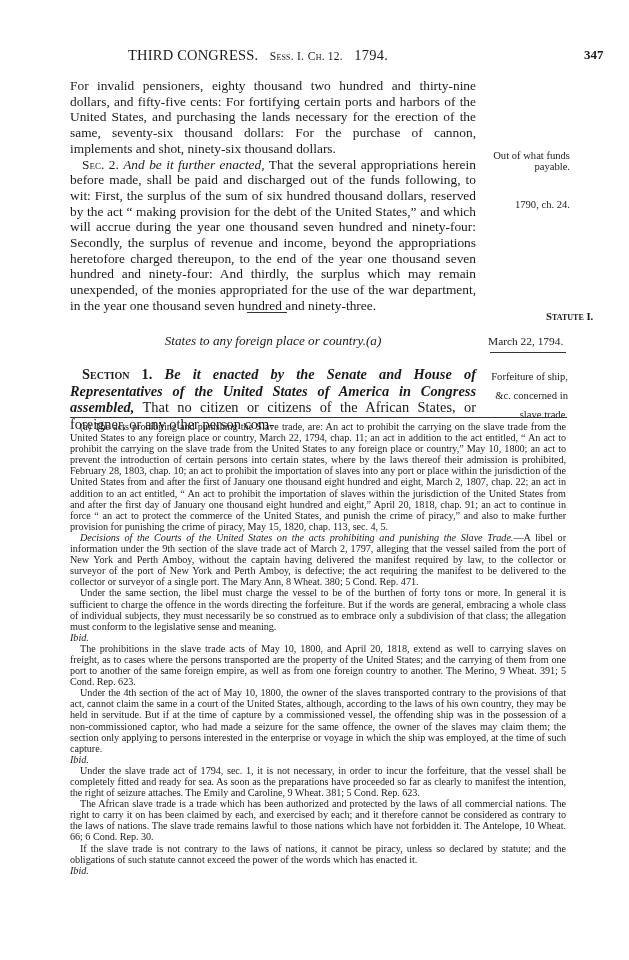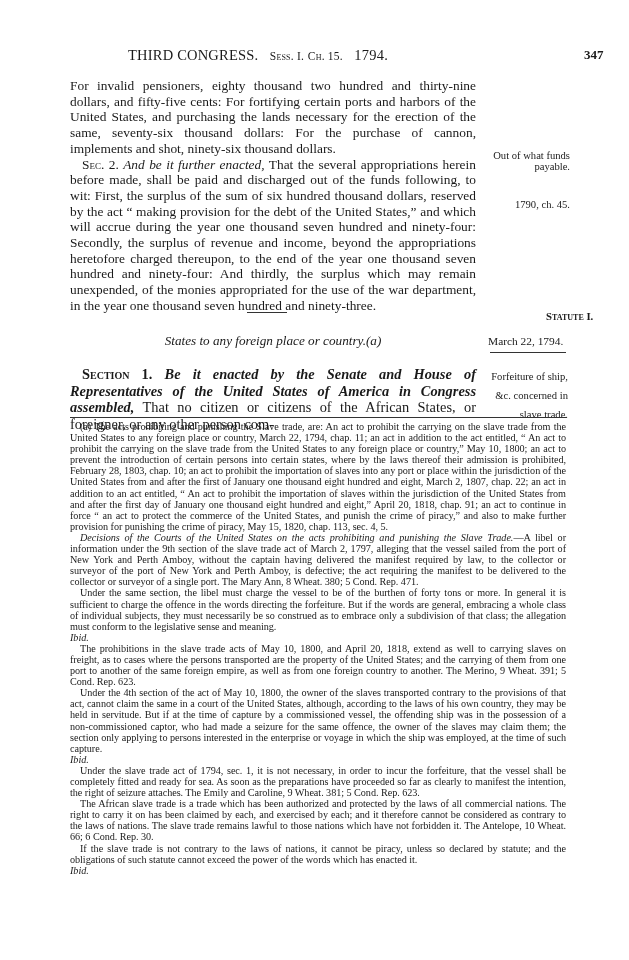--- a/index.html
+++ b/index.html
@@ -40,31 +40,31 @@
   .footnotes { position: absolute; left: 70px; top: 421px; width: 496px; font-size: 10.2px; line-height: 11.1px;
                text-align: justify; letter-spacing: -0.05px; }
   .footnotes p { margin: 0; }
   .footnotes .ind { text-indent: 10px; }
   .footnotes i { font-style: italic; }
 </style>
 </head>
 <body>
 
 <div class="header">
-  <span class="running"><span>THIRD CONGRESS.</span>&nbsp;&nbsp; <span class="sc">Sess. I.</span> <span class="sc">Ch. 15.</span>&nbsp;&nbsp; <span>1794.</span></span>
+  <span class="running"><span>THIRD CONGRESS.</span>&nbsp;&nbsp; <span class="sc">Sess. I.</span> <span class="sc">Ch. 12.</span>&nbsp;&nbsp; <span>1794.</span></span>
   <span class="pageno">347</span>
 </div>
 
 <div class="body">
   <p>For invalid pensioners, eighty thousand two hundred and thirty-nine dollars, and fifty-five cents: For fortifying certain ports and harbors of the United States, and purchasing the lands necessary for the erection of the same, seventy-six thousand dollars: For the purchase of cannon, implements and shot, ninety-six thousand dollars.</p>
   <p class="indent"><span class="sc">Sec. 2.</span> <i>And be it further enacted,</i><span> That the several appropriations herein before made, shall be paid and discharged out of the funds following, to wit: First, the surplus of the sum of six hundred thousand dollars, reserved by the act “ making provision for the debt of the United States,” and which will accrue during the year one thousand seven hundred and ninety-four: Secondly, the surplus of revenue and income, beyond the appropriations heretofore charged thereupon, to the end of the year one thousand seven hundred and ninety-four: And thirdly, the surplus which may remain unexpended, of the monies appropriated for the use of the war department, in the year one thousand seven hundred and ninety-three.</span></p>
 </div>
 
 <div class="margin-note" style="left:490px; top:150px;">Out of what funds payable.</div>
-<div class="margin-note" style="left:490px; top:199px;">1790, ch. 45.</div>
+<div class="margin-note" style="left:490px; top:199px;">1790, ch. 24.</div>
 
 <div class="rule-short"></div>
 <div class="statute"><span class="sc">Statute I.</span></div>
 
 <div class="chap-title">
   <div class="l2"><i>States to any foreign place or country.(a)</i></div>
 </div>
 <div class="date-note">March 22, 1794.</div>
 <div class="date-rule"></div>
 

